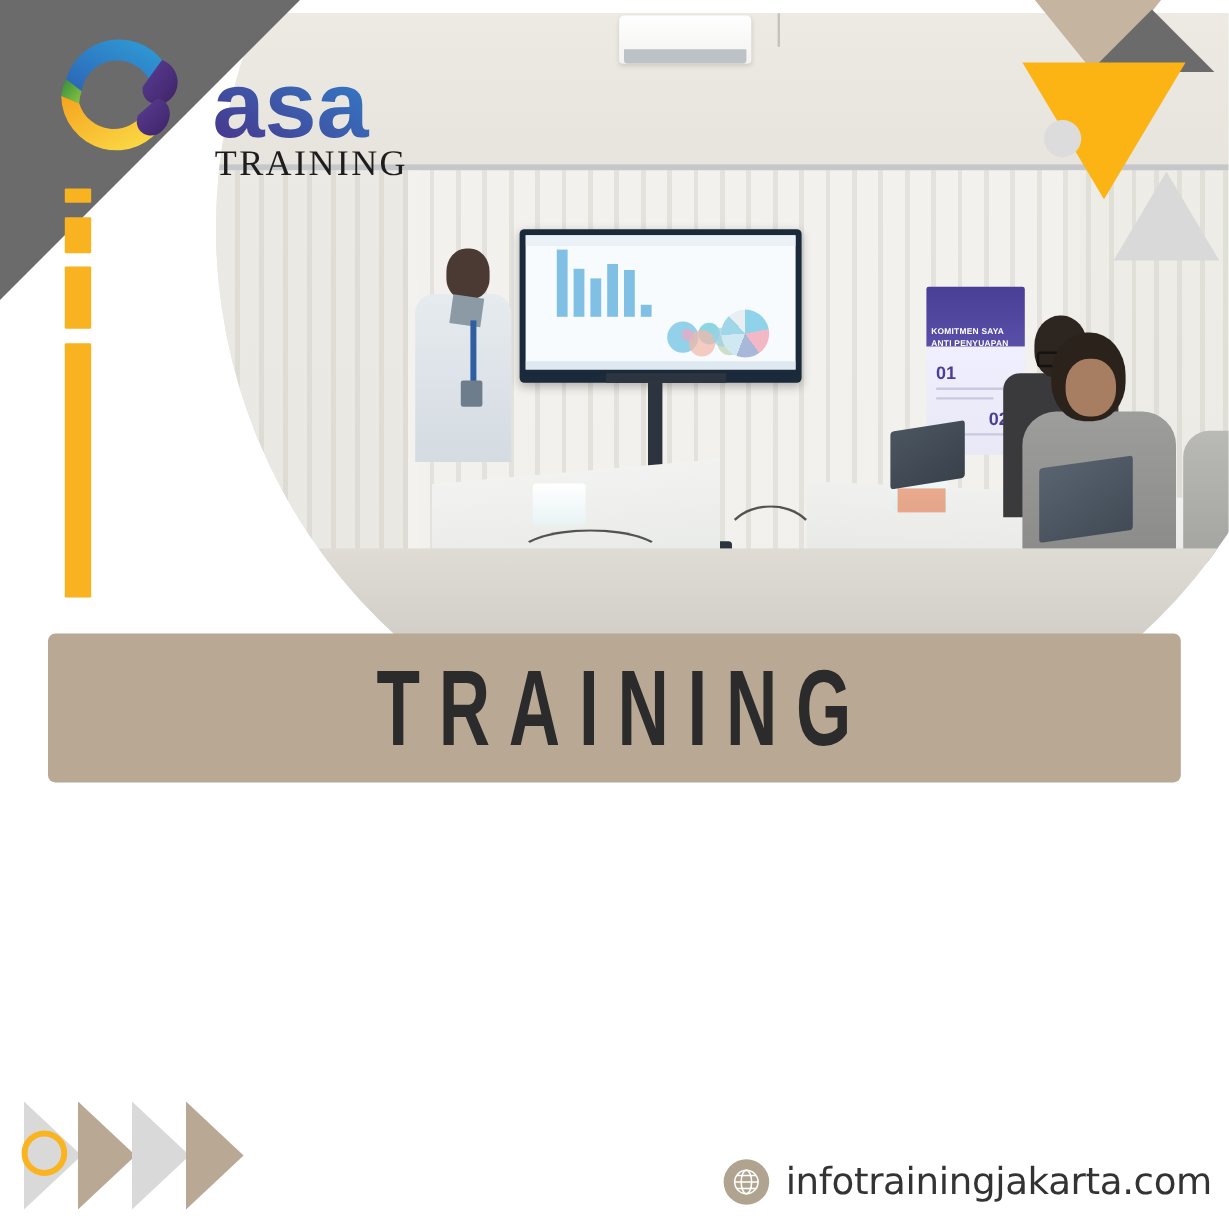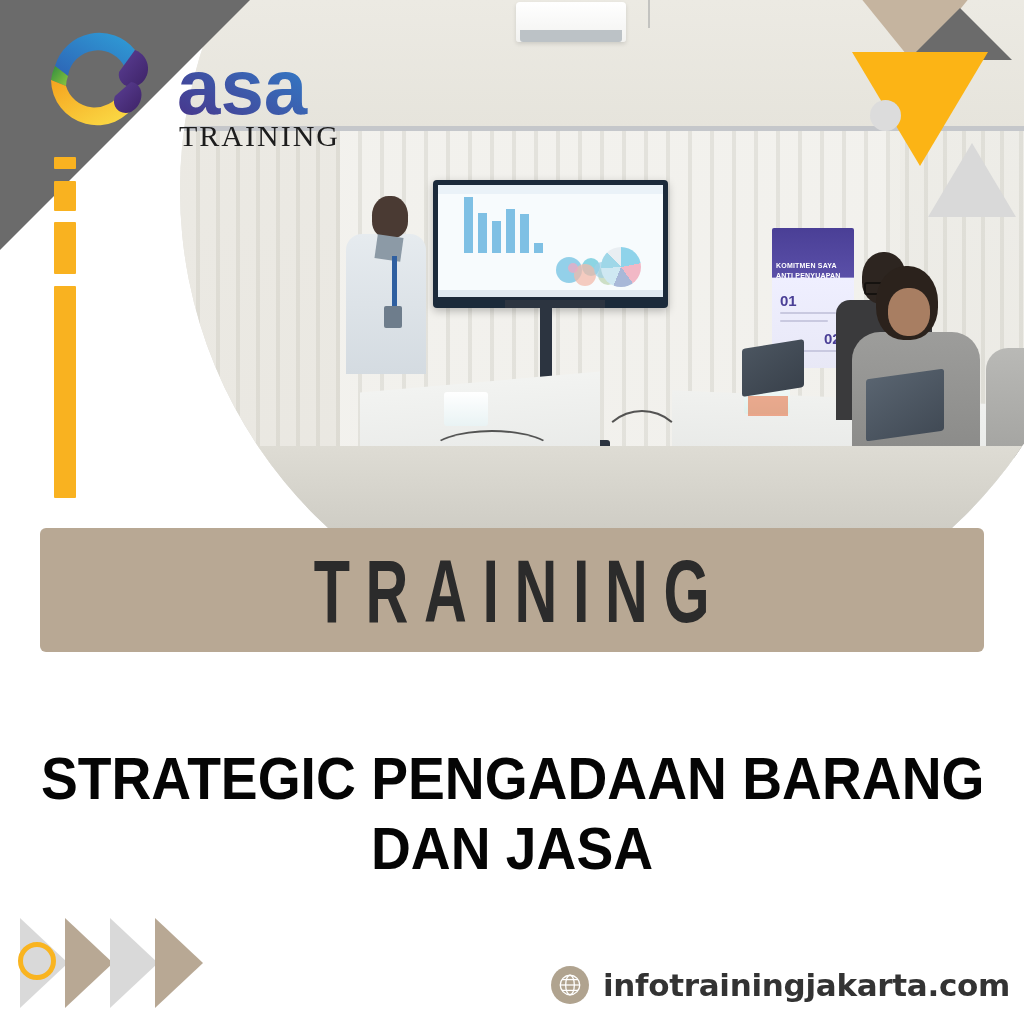--- a/index.html
+++ b/index.html
@@ -25,21 +25,21 @@
   }
 
   
   .photo-clip{
     position:absolute;left:0;top:0;width:1024px;height:530px;
     z-index:2;
     clip-path:circle(460px at 640px 190px);
     overflow:hidden;
   }
   .photo{
-    position:absolute;left:0;top:0;width:1024px;height:530px;
+    position:absolute;left:0;top:11px;width:1024px;height:530px;
     background:
       linear-gradient(180deg,#e9e8e2 0%, #e4e3dd 28%, #dedcd5 60%, #d4d2cb 100%);
   }
   
   .wall-top{position:absolute;left:0;top:0;width:100%;height:128px;
     background:linear-gradient(180deg,#eceae3,#e6e4dc);}
   .wall-rail{position:absolute;left:0;top:126px;width:100%;height:5px;
     background:#b9bec4;opacity:.75;}
   
   .blinds{position:absolute;left:340px;top:131px;width:560px;height:330px;
@@ -180,21 +180,21 @@
   
   .chev-wrap{position:absolute;left:20px;top:918px;width:200px;height:90px;z-index:9;}
   .chev{position:absolute;top:0;width:0;height:0;
     border-top:45px solid transparent;border-bottom:45px solid transparent;}
   .ring{position:absolute;left:-2px;top:24px;width:38px;height:38px;border-radius:50%;
     border:5px solid #f9b420;box-sizing:border-box;z-index:10;}
 
   
   .footer{
     position:absolute;right:14px;top:962px;height:46px;z-index:9;
-    display:flex;align-items:center;gap:14px;font-weight:bold;
+    display:flex;align-items:center;gap:14px;
   }
   .globe{width:38px;height:38px;border-radius:50%;background:#b0a38f;
     display:flex;align-items:center;justify-content:center;}
   .site{
     font-family:"DejaVu Sans", sans-serif;
     font-size:31px;color:#333333;letter-spacing:-.3px;
   }
 </style>
 </head>
 <body>
@@ -325,24 +325,20 @@
       </g>
       <text x="148" y="100" font-family="Liberation Sans, sans-serif" font-size="78" font-weight="bold" fill="url(#gWord)">asa</text>
       <text x="150" y="132" font-family="Liberation Serif, serif" font-size="30" letter-spacing="2" fill="#1d1d1d">TRAINING</text>
     </svg>
   </div>
 
   <div class="training-band">
     <div class="training-text">TRAINING</div>
   </div>
 
-  <div class="title-wrap">
-    <div class="title-line">STRATEGIC PENGADAAN BARANG</div>
-    <div class="title-line">DAN JASA</div>
-  </div>
 
   <div class="chev-wrap">
     <div class="chev" style="left:0px;  border-left:48px solid #d9d9d9;"></div>
     <div class="chev" style="left:45px; border-left:48px solid #b8a894;"></div>
     <div class="chev" style="left:90px; border-left:48px solid #d9d9d9;"></div>
     <div class="chev" style="left:135px;border-left:48px solid #b8a894;"></div>
     <div class="ring"></div>
   </div>
 
   <div class="footer">

